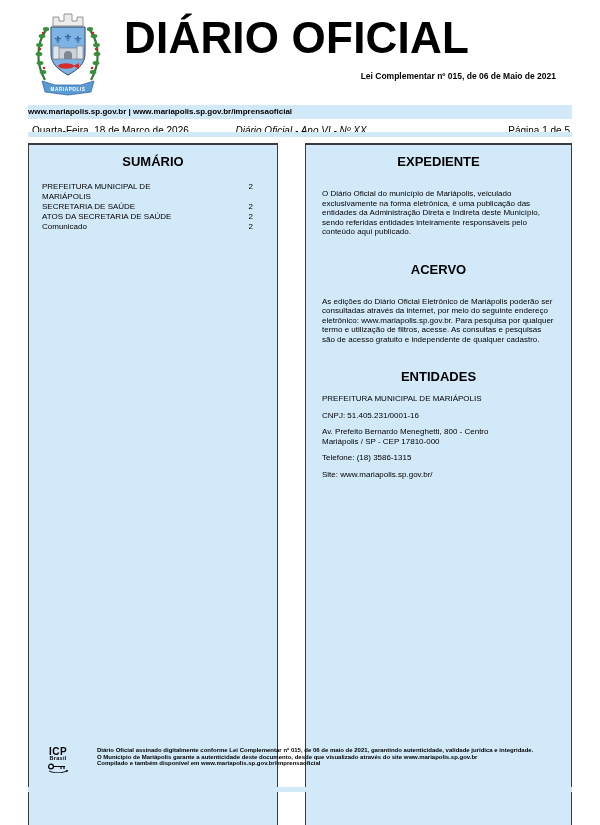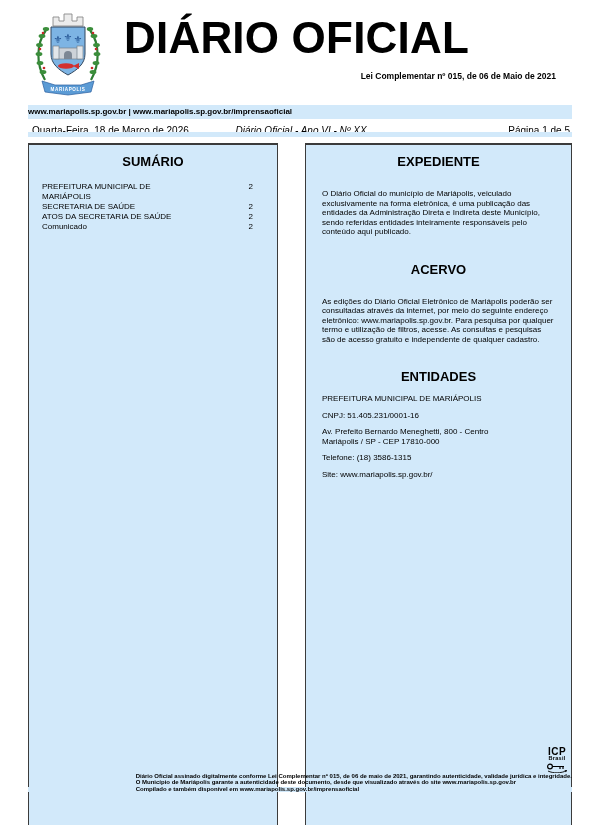--- a/index.html
+++ b/index.html
@@ -46,21 +46,21 @@
   .toc-label { width:158px; }
   .toc-page { margin-left:auto; text-align:right; }
 
   .exp-body { margin:20px 16px 0; }
   .exp-body p { font-size:8px; line-height:9.5px; margin:0; }
   .ent-lines { margin:10px 16px 0; }
   .ent-line { font-size:8px; line-height:9.5px; margin-top:7px; white-space:pre-line; }
 
   
   .footer-bar { position:absolute; left:28px; top:787px; width:544px; height:5px; background:#d2e9fa; }
-  .footer { position:absolute; left:43px; top:747px; width:529px; display:flex; align-items:flex-end;flex-direction:column; }
+  .footer { position:absolute; left:43px; top:747px; width:529px; display:flex; align-items:flex-start; }
   .icp-logo { width:30px; text-align:center; line-height:1; }
   .icp-top { font-size:10px; font-weight:bold; letter-spacing:0.5px; }
   .icp-bottom { font-size:5.5px; font-weight:bold; margin-top:-1px; letter-spacing:0.3px; }
   .icp-key { display:block; margin:1px auto 0; }
   .footer-lines { margin-left:24px; font-size:6px; font-weight:bold; line-height:6.6px; }
 </style>
 </head>
 <body>
 
 <div class="page">

